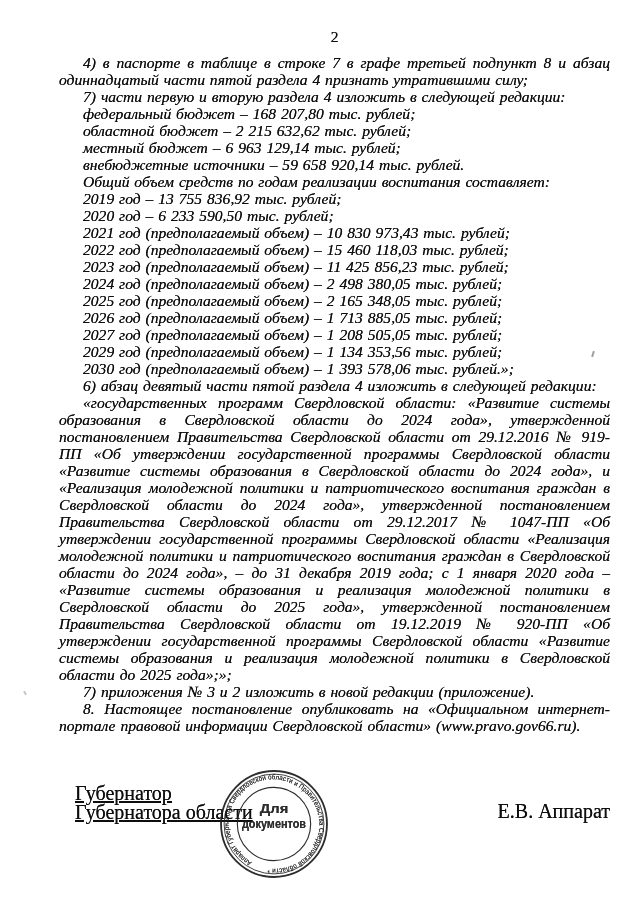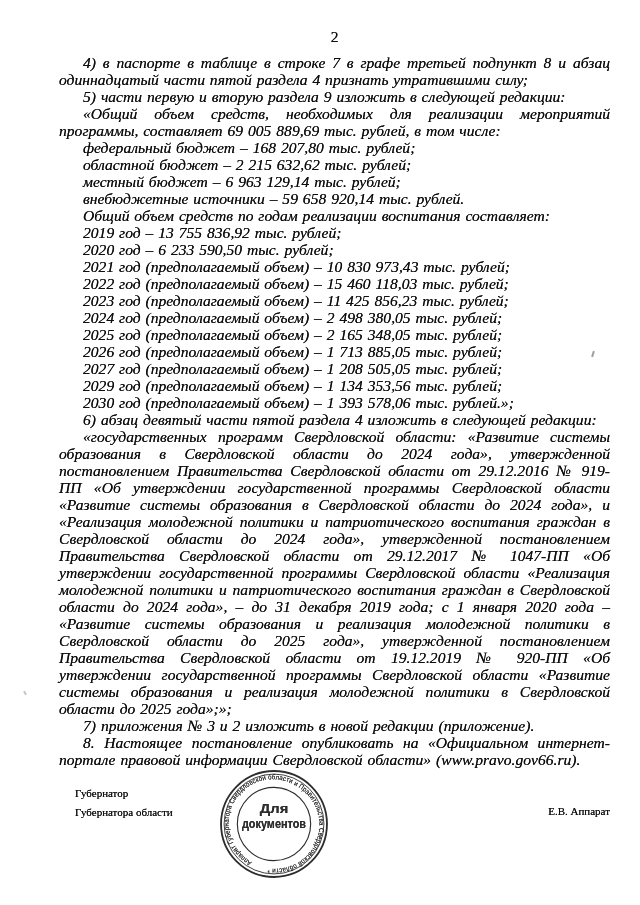--- a/index.html
+++ b/index.html
@@ -24,22 +24,23 @@
     top: 54px; left: 59px; width: 551px;
     font-size: 15.6px;
     line-height: 17px;
     word-spacing: 1px;
   }
   .para { margin: 0; text-indent: 24px; font-style: italic; }
   .para.j { text-align: justify; }
   .signature {
     position: absolute;
     top: 784px; left: 59px; width: 551px; height: 38px;
-    font-size: 11px;
+    font-size: 20px;
     line-height: 19px;
+    text-decoration: underline;
   }
   .sig-title { margin-left: 16px; }
   .sig-name { position: absolute; right: 0; bottom: 1px; }
   .stamp {
     position: absolute;
     left: 219px; top: 769px;
     width: 110px; height: 110px;
     z-index: 3;
     opacity: 0.92;
   }
@@ -56,22 +57,21 @@
 </style>
 </head>
 <body>
 
 <div class="page">
 
   <div class="page-number">2</div>
 
   <div class="body-text">
     <p class="para j">4) в паспорте в таблице в строке 7 в графе третьей подпункт 8 и абзац одиннадцатый части пятой раздела 4 признать утратившими силу;</p>
-    <p class="para">5) части первую и вторую раздела 9 изложить в следующей редакции:</p>
-    <p class="para j">«Общий объем средств, необходимых для реализации мероприятий программы, составляет 69&nbsp;005&nbsp;889,69 тыс. рублей, в том числе:</p>
+    <p class="para">7) части первую и вторую раздела 4 изложить в следующей редакции:</p>
     <p class="para">федеральный бюджет – 168&nbsp;207,80 тыс. рублей;</p>
     <p class="para">областной бюджет – 2&nbsp;215&nbsp;632,62 тыс. рублей;</p>
     <p class="para">местный бюджет – 6&nbsp;963&nbsp;129,14 тыс. рублей;</p>
     <p class="para">внебюджетные источники – 59&nbsp;658&nbsp;920,14 тыс. рублей.</p>
     <p class="para">Общий объем средств по годам реализации воспитания составляет:</p>
     <p class="para">2019 год – 13&nbsp;755&nbsp;836,92 тыс. рублей;</p>
     <p class="para">2020 год – 6&nbsp;233&nbsp;590,50 тыс. рублей;</p>
     <p class="para">2021 год (предполагаемый объем) – 10&nbsp;830&nbsp;973,43 тыс. рублей;</p>
     <p class="para">2022 год (предполагаемый объем) – 15&nbsp;460&nbsp;118,03 тыс. рублей;</p>
     <p class="para">2023 год (предполагаемый объем) – 11&nbsp;425&nbsp;856,23 тыс. рублей;</p>

